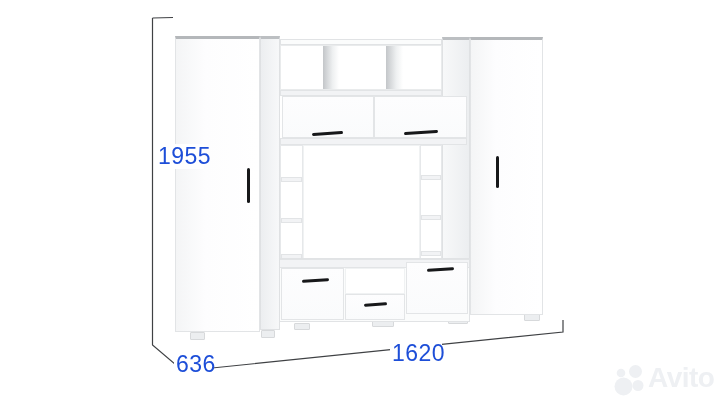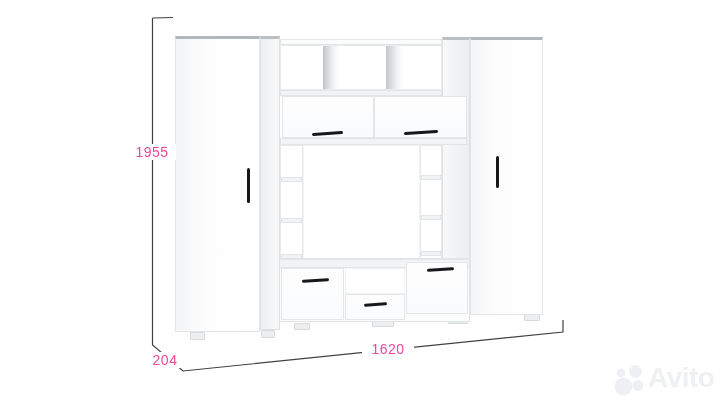--- a/index.html
+++ b/index.html
@@ -4,22 +4,22 @@
 <style>
   html,body{margin:0;padding:0;background:#ffffff;}
   .canvas{
     position:relative;width:720px;height:405px;background:#ffffff;overflow:hidden;
     font-family:"Liberation Sans",sans-serif;
   }
   .abs{position:absolute;}
   
   .dims{position:absolute;left:0;top:0;z-index:6;}
   .dim{
-    position:absolute;z-index:7;background:#ffffff;color:#ec4899;
-    font-size:14px;line-height:1;text-align:center;padding:1px 2px;letter-spacing:0.5px;
+    position:absolute;z-index:7;background:#ffffff;color:#1d4ed8;
+    font-size:23px;line-height:1;text-align:center;padding:1px 2px;letter-spacing:0.5px;margin-left:28px;
   }
   
   .front{
     background:linear-gradient(90deg,#f4f5f6 0%,#fdfdfe 35%,#ffffff 100%);
     border:1px solid #e2e4e6;border-top:3px solid #b4b7ba;box-sizing:border-box;
   }
   .side-r{ 
     background:linear-gradient(90deg,#eceef0,#f7f8f9);
     border:1px solid #dfe1e3;border-top:3px solid #bcbfc2;box-sizing:border-box;
   }
@@ -45,21 +45,21 @@
 <body>
 
 <div class="canvas">
 
   <svg class="dims" width="720" height="405" viewBox="0 0 720 405">
     <path d="M152.5,18 L173,17.5" stroke="#3f4144" stroke-width="1.2" fill="none"></path>
     <path d="M152.5,18 L152.5,345 L183,371 L563,332 L563,320" stroke="#3f4144" stroke-width="1.2" fill="none"></path>
   </svg>
 
   <div class="dim" style="left:128px;top:144px;width:44px;">1955</div>
-  <div class="dim" style="left:146px;top:352px;width:34px;">204</div>
+  <div class="dim" style="left:146px;top:352px;width:34px;">636</div>
   <div class="dim" style="left:362px;top:341px;width:48px;">1620</div>
 
   <div class="abs" style="left:0;top:0;width:720px;height:405px;z-index:2;">
 
     <div class="abs side-l" style="left:442px;top:37px;width:28px;height:278px;z-index:2;"></div>
 
     <div class="abs panel" style="left:280px;top:39px;width:162px;height:6px;z-index:3;"></div>
 
     <div class="abs cubbies" style="left:280px;top:45px;width:162px;height:45px;z-index:3;">
       <div class="abs divider" style="left:42px;top:0;width:16px;height:43px;"></div>

